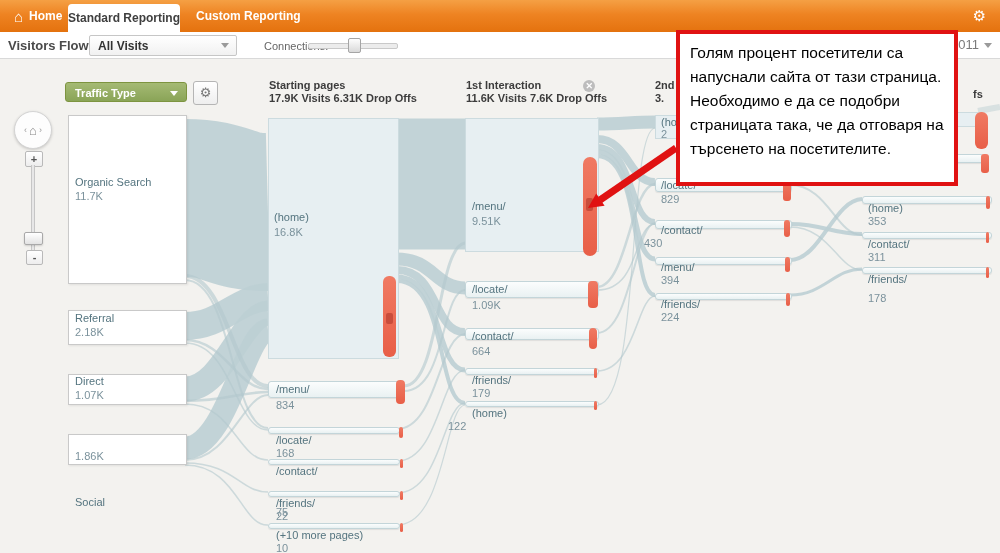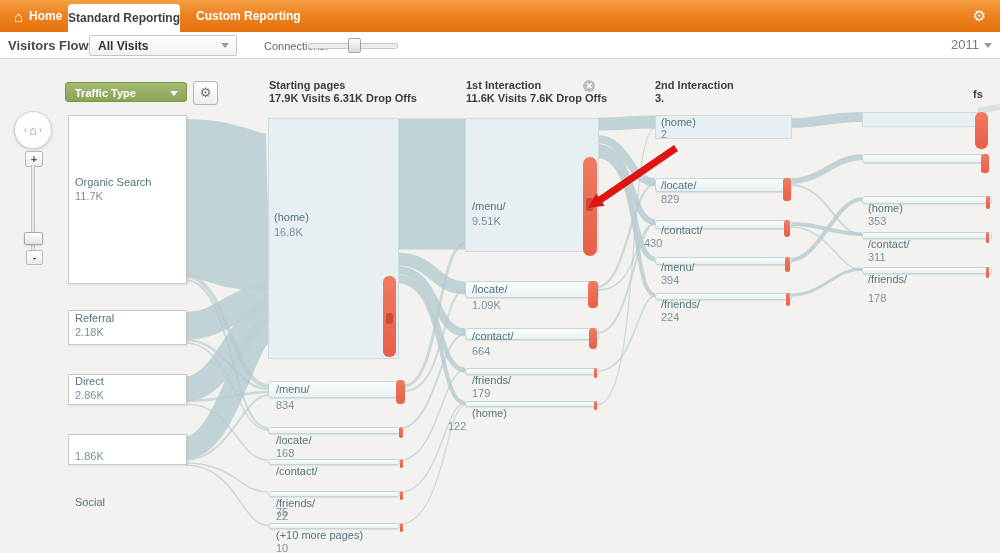--- a/index.html
+++ b/index.html
@@ -205,21 +205,21 @@
   <div class="src" style="left:68px;top:115px;width:117px;height:167px;"></div>
   <div class="nlabel" style="left:75px;top:176px;">Organic Search</div>
   <div class="nvalue" style="left:75px;top:190px;">11.7K</div>
 
   <div class="src" style="left:68px;top:310px;width:117px;height:33px;"></div>
   <div class="nlabel" style="left:75px;top:312px;">Referral</div>
   <div class="nvalue" style="left:75px;top:326px;">2.18K</div>
 
   <div class="src" style="left:68px;top:374px;width:117px;height:29px;"></div>
   <div class="nlabel" style="left:75px;top:375px;">Direct</div>
-  <div class="nvalue" style="left:75px;top:389px;">2.86K</div>
+  <div class="nvalue" style="left:75px;top:389px;">1.07K</div>
 
   <div class="src" style="left:68px;top:434px;width:117px;height:29px;"></div>
   <div class="nlabel" style="left:75px;top:460px;margin-top:36px;">Social</div>
   <div class="nvalue" style="left:75px;top:450px;">1.86K</div>
 
   <div class="panel" style="left:268px;top:118px;width:129px;height:239px;"></div>
   <div class="nlabel" style="left:274px;top:211px;">(home)</div>
   <div class="nvalue" style="left:274px;top:226px;">16.8K</div>
   <div class="drop" style="left:383px;top:276px;width:13px;height:81px;border-radius:6px;"></div>
   <div class="dash" style="left:386px;top:313px;width:7px;height:11px;"></div>
@@ -313,18 +313,21 @@
   <div class="bar" style="left:862px;top:232px;width:128px;height:5px;"></div>
   <div class="nlabel" style="left:868px;top:238px;">/contact/</div>
   <div class="nvalue" style="left:868px;top:251px;text-align:right;">311</div>
   <div class="drop" style="left:986px;top:232px;width:3px;height:11px;border-radius:2px;"></div>
 
   <div class="bar" style="left:862px;top:267px;width:128px;height:5px;"></div>
   <div class="nlabel" style="left:868px;top:273px;">/friends/</div>
   <div class="nvalue" style="left:868px;top:292px;">178</div>
   <div class="drop" style="left:986px;top:267px;width:3px;height:11px;border-radius:2px;"></div>
 
+  <div class="ann">
+    <div class="txt">Голям процент посетители са напуснали сайта от тази страница. Необходимо е да се подобри страницата така, че да отговаря на търсенето на посетителите.</div>
+  </div>
   <svg class="arrow" width="1000" height="553">
     <line x1="676" y1="148" x2="600" y2="200" stroke="#e01212" stroke-width="7"></line>
     <polygon points="588,208 596.2,193.4 604.6,205.8" fill="#e01212"></polygon>
   </svg>
 
 </div>
 
 </body></html>

